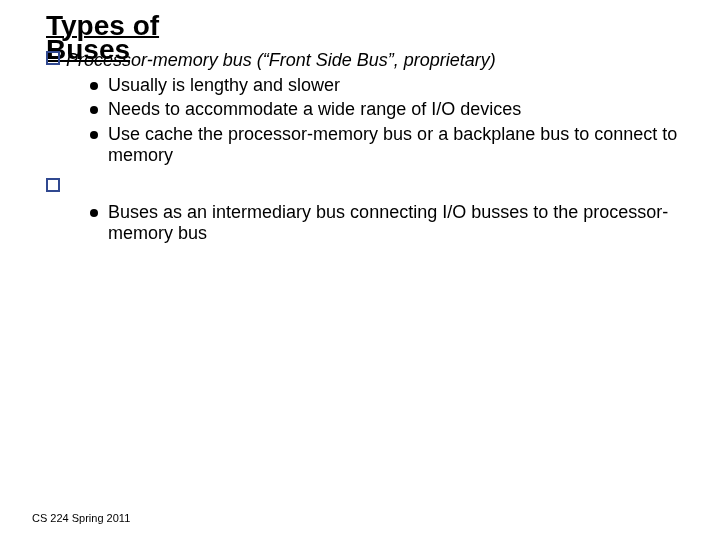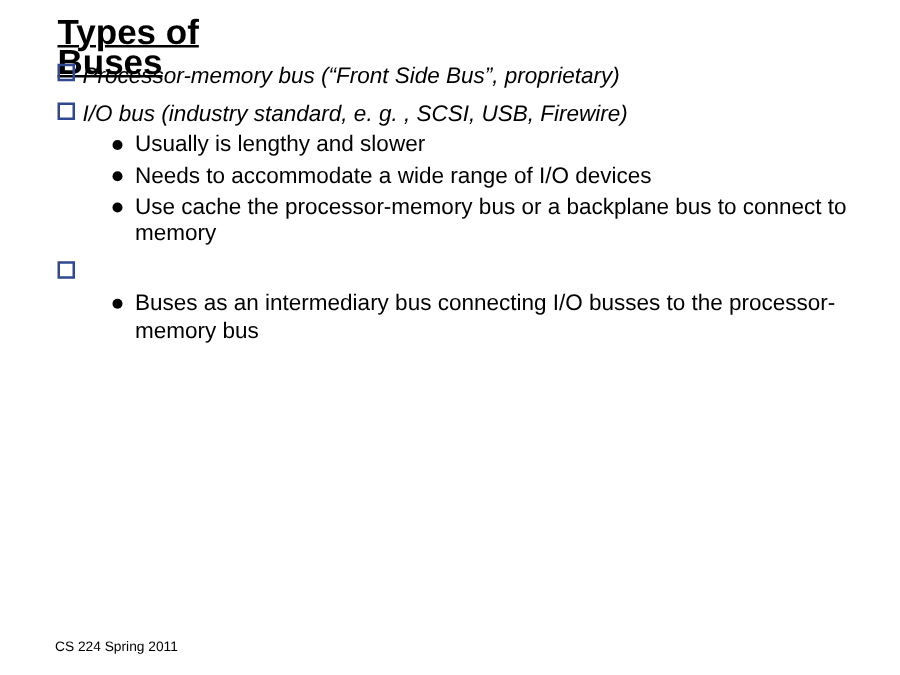--- a/index.html
+++ b/index.html
@@ -70,43 +70,40 @@
     position: absolute;
     left: 0;
     top: 7px;
     width: 8px;
     height: 8px;
     background: #000;
     border-radius: 50%;
   }
   .footer {
     position: absolute;
-    left: 44px;
+    left: 32px;
     bottom: 16px;
     font-size: 11px;
     color: #000;
   }
 </style>
 </head>
 <body>
 
 <div class="slide">
 
   <div class="title">
     <span>Types of</span>
     <span class="second-line">Buses</span>
   </div>
 
   <div class="level1">
     <span class="sq"></span><span>Processor-memory bus (“Front Side Bus”, proprietary)</span>
   </div>
 
-  <div class="level1 spaced">
-    <span class="sq"></span><span>I/O bus (industry standard, e. g. , SCSI, USB, Firewire)</span>
-  </div>
   <ul class="sublist">
     <li>Usually is lengthy and slower</li>
     <li>Needs to accommodate a wide range of I/O devices</li>
     <li>Use cache the processor-memory bus or a backplane bus to connect to memory</li>
   </ul>
 
   <div class="level1 spaced">
     <span class="sq"></span>
   </div>
   <ul class="sublist">

